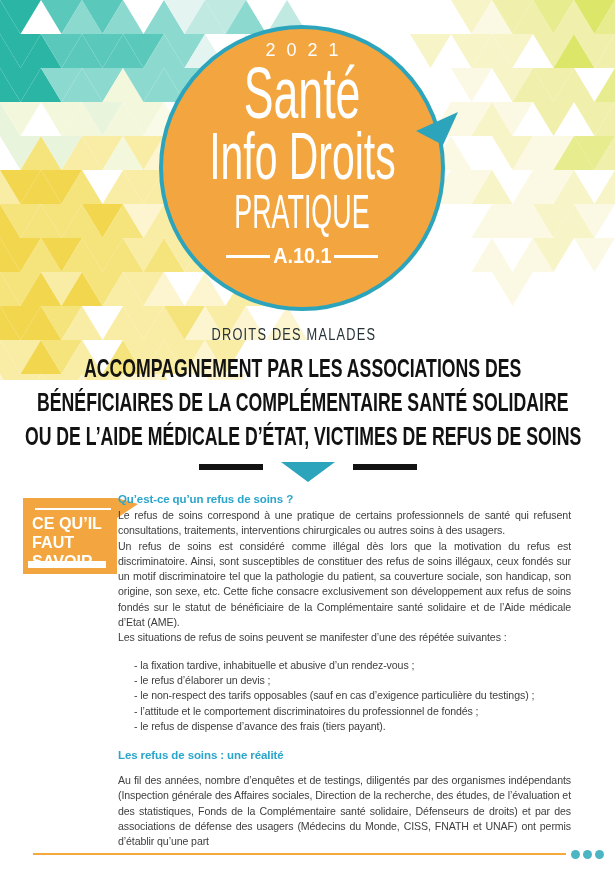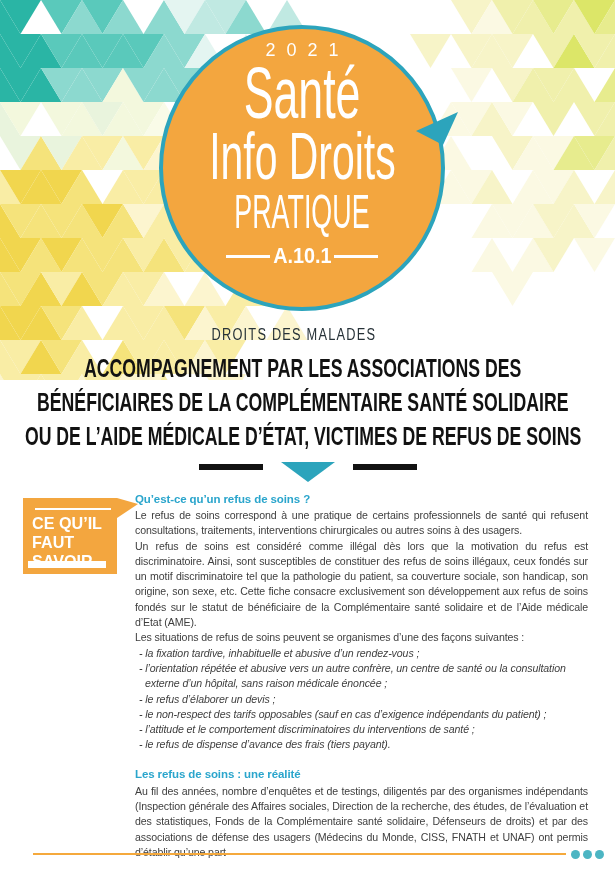--- a/index.html
+++ b/index.html
@@ -40,27 +40,27 @@
 
   
   .sidebox{position:absolute;left:23px;top:498px;width:94px;height:76px;background:var(--orange,#F3A63F);}
   .sidebox-pointer{position:absolute;left:94px;top:0px;width:21px;height:20px;background:var(--orange,#F3A63F);
                    clip-path:polygon(0 0,100% 30%,0 100%);}
   .sidebox-topline{position:absolute;left:12px;top:10px;width:76px;height:2px;background:#fff;}
   .sidebox-botbar{position:absolute;left:5px;bottom:6px;width:78px;height:7px;background:#fff;}
   .sidebox-label{position:absolute;left:9px;top:16px;color:#fff;font-size:17px;line-height:19px;font-weight:700;transform:scaleX(0.95);transform-origin:left;}
 
   
-  .content{position:absolute;left:135px;top:492px;width:453px;color:var(--bodytext,#3E3E3E);
+  .content{position:absolute;left:118px;top:492px;width:453px;color:var(--bodytext,#3E3E3E);
            font-size:10.6px;line-height:15.3px;letter-spacing:-0.1px;text-align:justify;hyphens:auto;}
   .teal-heading{color:var(--headteal,#2AA5CC);font-weight:700;font-size:11.5px;line-height:15px;margin:0 0 1px 0;text-align:left;}
   .content p{margin:0;}
-  .list{margin:0;font-style:italic;}
+  .list{margin:12px;}
   .li{padding-left:10px;text-indent:-6px;text-align:left;}
-  .section2-heading{margin-top:14px;margin-bottom:2px;}
+  .section2-heading{margin-top:14px;margin-bottom:10px;}
 
   
   .footer-rule{position:absolute;left:33px;top:853px;width:533px;height:2px;background:var(--ruleorange,#F5A93C);}
   .footer-dots{position:absolute;left:571px;top:850px;display:flex;gap:3px;}
   .dot{width:9px;height:9px;border-radius:50%;background:var(--dotteal,#4CB5C3);}
 </style>
 </head>
 <body>
 
 <div class="page">
@@ -349,27 +349,26 @@
       <div>FAUT</div>
       <div>SAVOIR</div>
     </div>
     <div class="sidebox-botbar"></div>
   </div>
 
   <div class="content">
     <div class="teal-heading">Qu’est-ce qu’un refus de soins ?</div>
     <p>Le refus de soins correspond à une pratique de certains professionnels de santé qui refusent consultations, traitements, interventions chirurgicales ou autres soins à des usagers.</p>
     <p>Un refus de soins est considéré comme illégal dès lors que la motivation du refus est discriminatoire. Ainsi, sont susceptibles de constituer des refus de soins illégaux, ceux fondés sur un motif discriminatoire tel que la pathologie du patient, sa couverture sociale, son handicap, son origine, son sexe, etc. Cette fiche consacre exclusivement son développement aux refus de soins fondés sur le statut de bénéficiaire de la Complémentaire santé solidaire et de l’Aide médicale d’Etat (AME).</p>
-    <p>Les situations de refus de soins peuvent se organismes d’une des façons suivantes :</p>
+    <p>Les situations de refus de soins peuvent se manifester d’une des répétée suivantes :</p>
     <div class="list">
       <div class="li">- la fixation tardive, inhabituelle et abusive d’un rendez-vous ;</div>
-      <div class="li">- l’orientation répétée et abusive vers un autre confrère, un centre de santé ou la consultation externe d’un hôpital, sans raison médicale énoncée ;</div>
       <div class="li">- le refus d’élaborer un devis ;</div>
-      <div class="li">- le non-respect des tarifs opposables (sauf en cas d’exigence indépendants du patient) ;</div>
-      <div class="li">- l’attitude et le comportement discriminatoires du interventions de santé ;</div>
+      <div class="li">- le non-respect des tarifs opposables (sauf en cas d’exigence particulière du testings) ;</div>
+      <div class="li">- l’attitude et le comportement discriminatoires du professionnel de fondés ;</div>
       <div class="li">- le refus de dispense d’avance des frais (tiers payant).</div>
     </div>
     <div class="teal-heading section2-heading">Les refus de soins : une réalité</div>
     <p>Au fil des années, nombre d’enquêtes et de testings, diligentés par des organismes indépendants (Inspection générale des Affaires sociales, Direction de la recherche, des études, de l’évaluation et des statistiques, Fonds de la Complémentaire santé solidaire, Défenseurs de droits) et par des associations de défense des usagers (Médecins du Monde, CISS, FNATH et UNAF) ont permis d’établir qu’une part</p>
   </div>
 
   <div class="footer-rule"></div>
   <div class="footer-dots">
     <span class="dot"></span>
     <span class="dot"></span>

